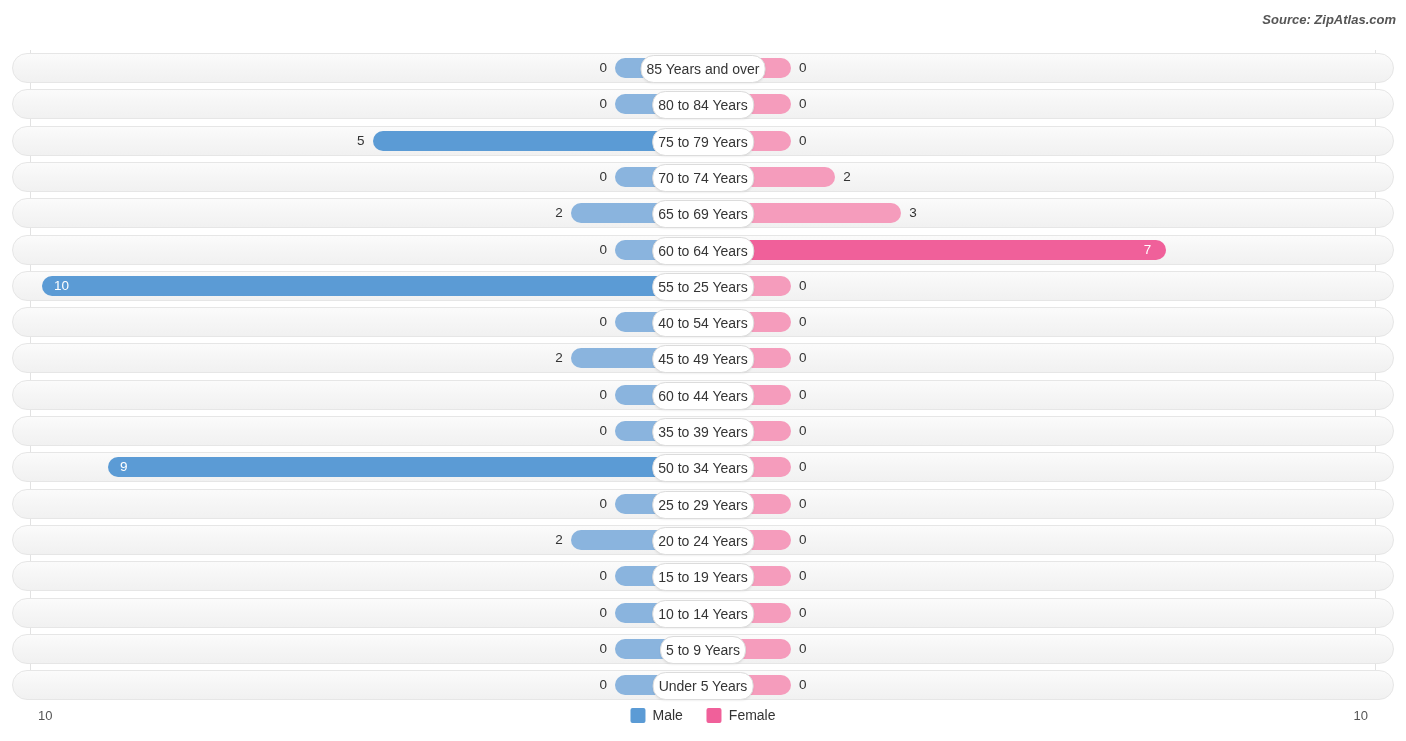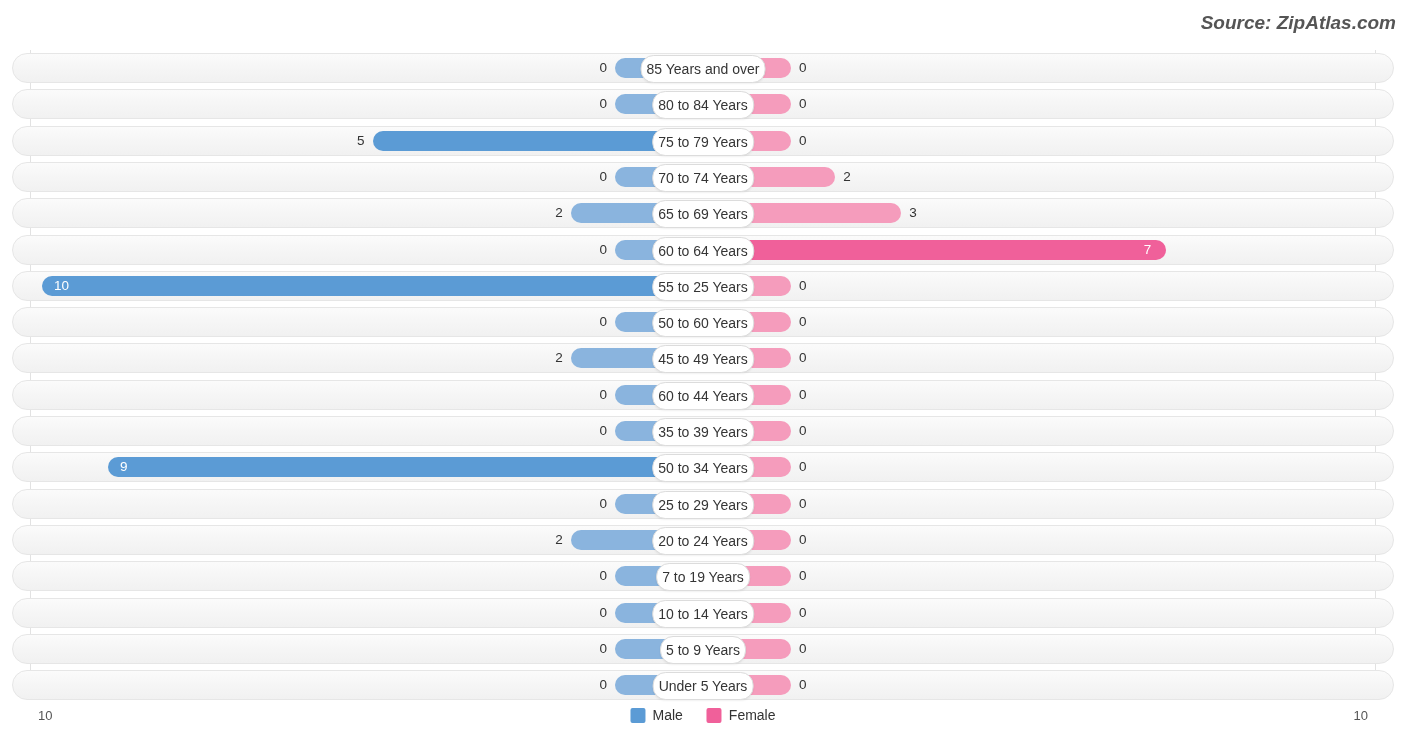--- a/index.html
+++ b/index.html
@@ -28,21 +28,21 @@
     top: 9px;
     font-size: 19.5px;
     color: #3a3a3a;
     letter-spacing: 0.2px;
     white-space: nowrap;
   }
   #source-label {
     position: absolute;
     right: 10px;
     top: 12px;
-    font-size: 19px;
+    font-size: 13px;
     font-style: italic;
     font-weight: bold;
     color: #555555;
     white-space: nowrap;
   }
 
   
   #plot {
     position: absolute;
     left: 0;
@@ -269,21 +269,21 @@
       <div class="age-pill">55 to 25 Years</div>
     </div>
     <div class="row" style="top: 257.1px;">
       <div class="row-track"></div>
       <div class="bars">
         <div class="bar bar-male" title="50 to 54 Years Male: 0" style="right: 691px; width: 88px;"></div>
         <div class="val val-male" style="right: 787px;">0</div>
         <div class="bar bar-female" title="50 to 54 Years Female: 0" style="left: 691px; width: 88px;"></div>
         <div class="val val-female" style="left: 787px;">0</div>
       </div>
-      <div class="age-pill">50 to 60 Years</div>
+      <div class="age-pill">40 to 54 Years</div>
     </div>
     <div class="row" style="top: 293.4px;">
       <div class="row-track"></div>
       <div class="bars">
         <div class="bar bar-male" title="45 to 49 Years Male: 2" style="right: 691px; width: 132.2px;"></div>
         <div class="val val-male" style="right: 831.2px;">2</div>
         <div class="bar bar-female" title="45 to 49 Years Female: 0" style="left: 691px; width: 88px;"></div>
         <div class="val val-female" style="left: 787px;">0</div>
       </div>
       <div class="age-pill">45 to 49 Years</div>
@@ -339,21 +339,21 @@
       <div class="age-pill">20 to 24 Years</div>
     </div>
     <div class="row" style="top: 511.2px;">
       <div class="row-track"></div>
       <div class="bars">
         <div class="bar bar-male" title="15 to 19 Years Male: 0" style="right: 691px; width: 88px;"></div>
         <div class="val val-male" style="right: 787px;">0</div>
         <div class="bar bar-female" title="15 to 19 Years Female: 0" style="left: 691px; width: 88px;"></div>
         <div class="val val-female" style="left: 787px;">0</div>
       </div>
-      <div class="age-pill">7 to 19 Years</div>
+      <div class="age-pill">15 to 19 Years</div>
     </div>
     <div class="row" style="top: 547.5px;">
       <div class="row-track"></div>
       <div class="bars">
         <div class="bar bar-male" title="10 to 14 Years Male: 0" style="right: 691px; width: 88px;"></div>
         <div class="val val-male" style="right: 787px;">0</div>
         <div class="bar bar-female" title="10 to 14 Years Female: 0" style="left: 691px; width: 88px;"></div>
         <div class="val val-female" style="left: 787px;">0</div>
       </div>
       <div class="age-pill">10 to 14 Years</div>

